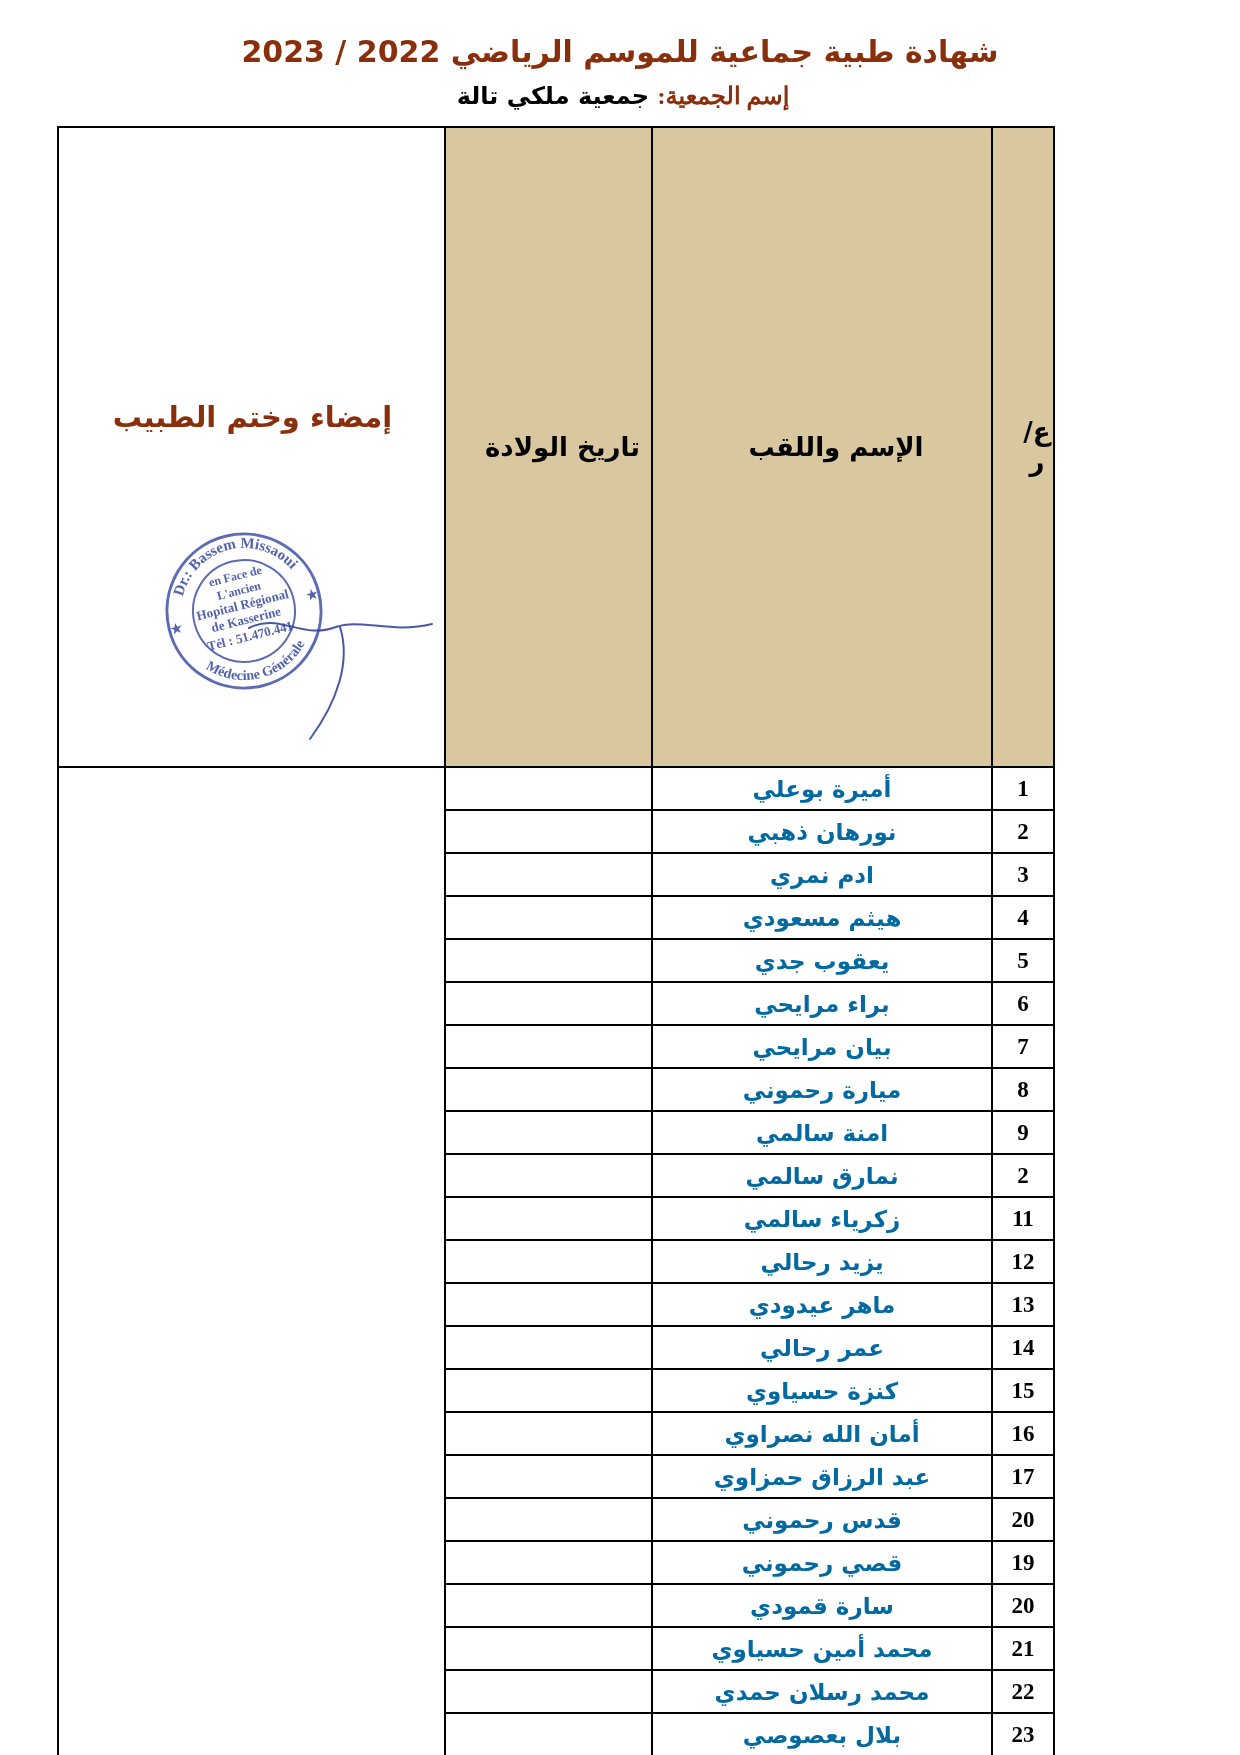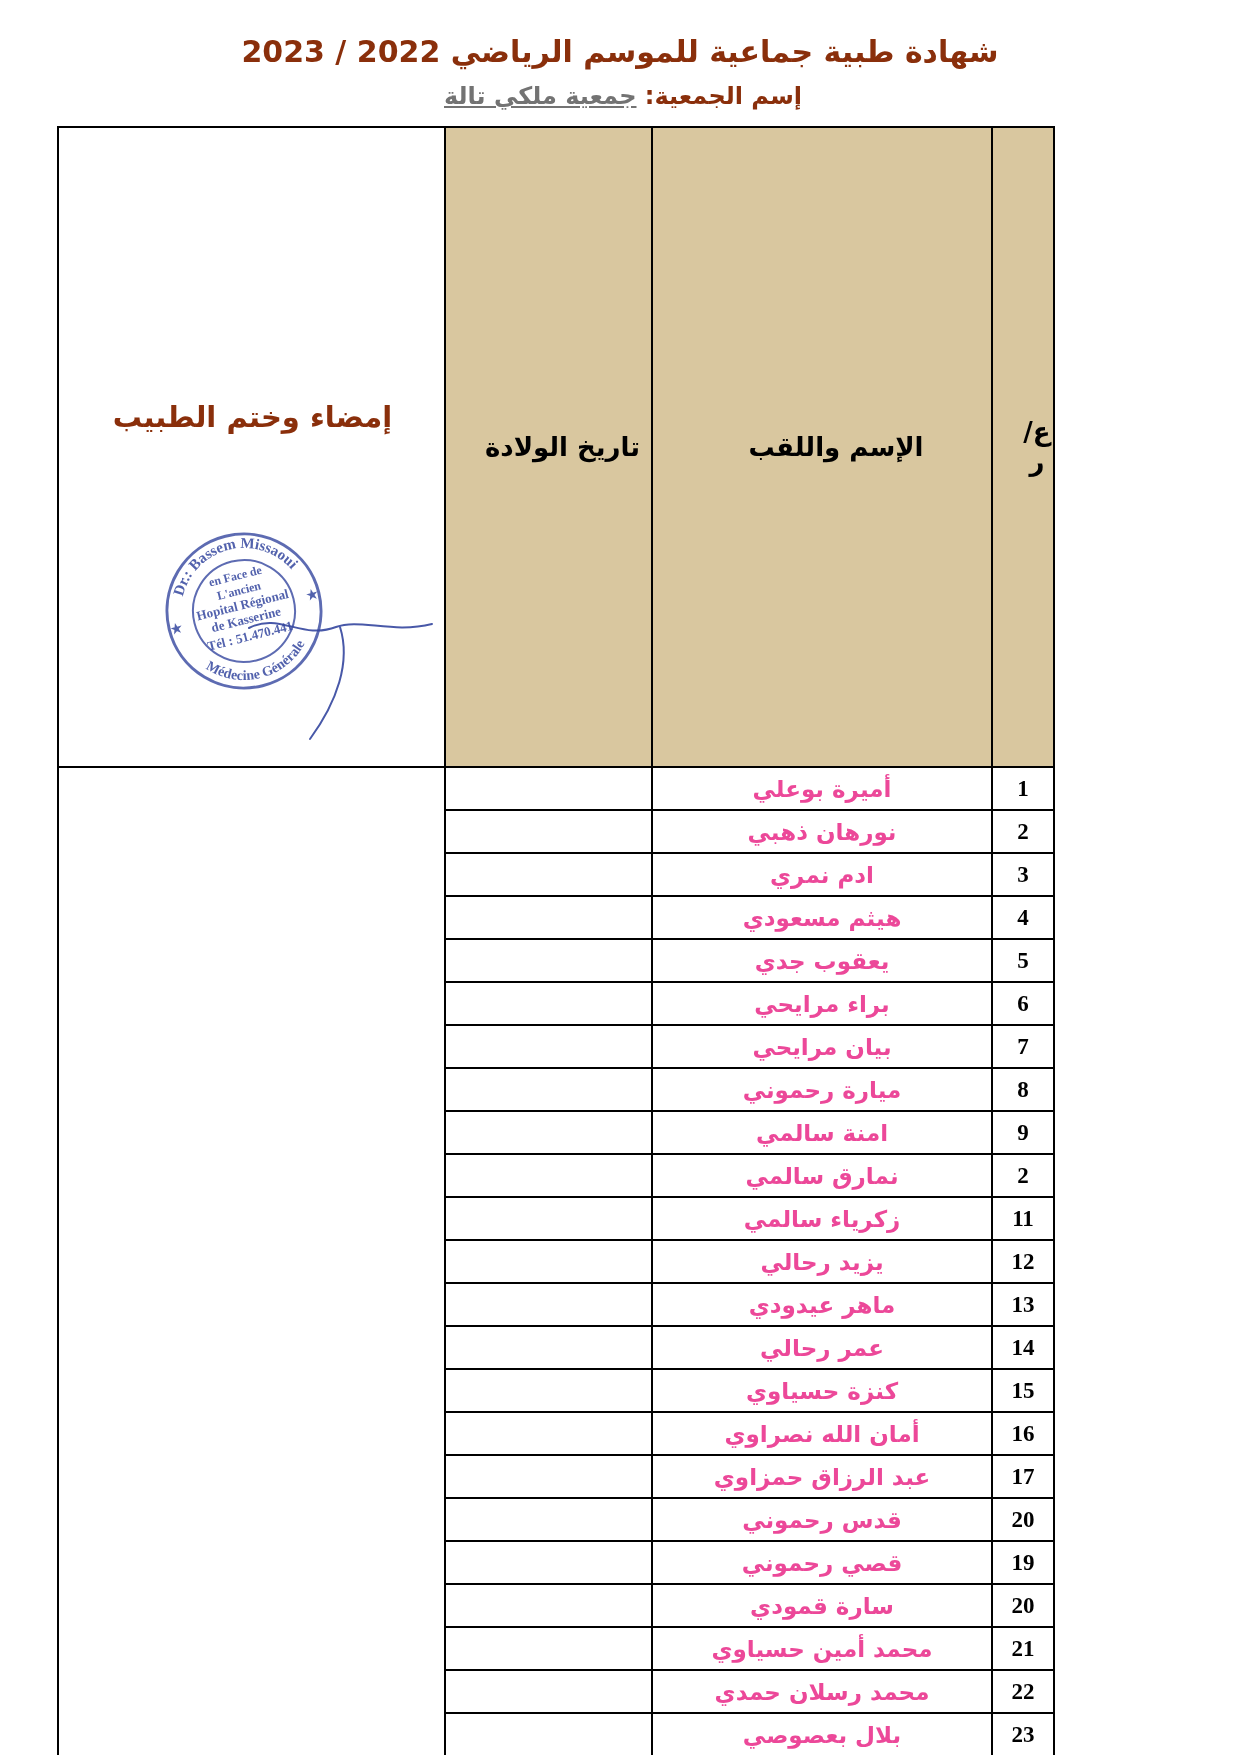--- a/index.html
+++ b/index.html
@@ -15,22 +15,22 @@
     position: absolute; top: 34px; left: 0; width: 1240px;
     text-align: center; direction: rtl;
     font-weight: bold; font-size: 30px; color: #8a2f0b;
     letter-spacing: 0.5px;
   }
   .doc-subtitle {
     position: absolute; top: 82px; left: 0; width: 1240px;
     text-align: center; direction: rtl;
     font-weight: bold; font-size: 24px;
   }
-  .assoc-label { color: #8a2f0b; }
-  .assoc-name  { color: #737373; padding-left: 6px; text-decoration: underline; }
+  .assoc-label { color: #8a2f0b; font-family: Liberation Serif, serif; }
+  .assoc-name  { color: #000000; padding-left: 6px; }
 
   .roster-wrap { position: absolute; top: 126px; left: 57px; }
   table.roster {
     border-collapse: collapse; direction: rtl;
     table-layout: fixed; width: 996px;
     border: 2px solid #000;
   }
   table.roster th, table.roster td { border: 2px solid #000; }
   col.c-idx  { width: 62px; }
   col.c-name { width: 340px; }
@@ -42,21 +42,21 @@
     font-size: 26px; font-weight: bold; color: #000;
     text-align: center; vertical-align: middle; padding-left: 28px;
   }
   td.cell-idx {
     height: 43px; text-align: center; vertical-align: middle;
     font-family: "Liberation Serif", "DejaVu Serif", serif;
     font-weight: bold; font-size: 23px;
   }
   td.cell-name {
     text-align: center; vertical-align: middle;
-    font-weight: bold; font-size: 23px; color: #ec4899;
+    font-weight: bold; font-size: 23px; color: #0369a1;
   }
   td.cell-dob { background: #fff; }
 
   td.sig-cell { background: #fff; vertical-align: top; padding: 0; border-radius: 6px; }
   .sig-inner { width: 383px; overflow: hidden; }
   .sig-label {
     margin-top: 272px; text-align: center; direction: rtl;
     font-weight: bold; font-size: 29px; color: #8a2f0b;
   }
   svg.stamp { display: block; margin: 42px 0 0 -6px; }

